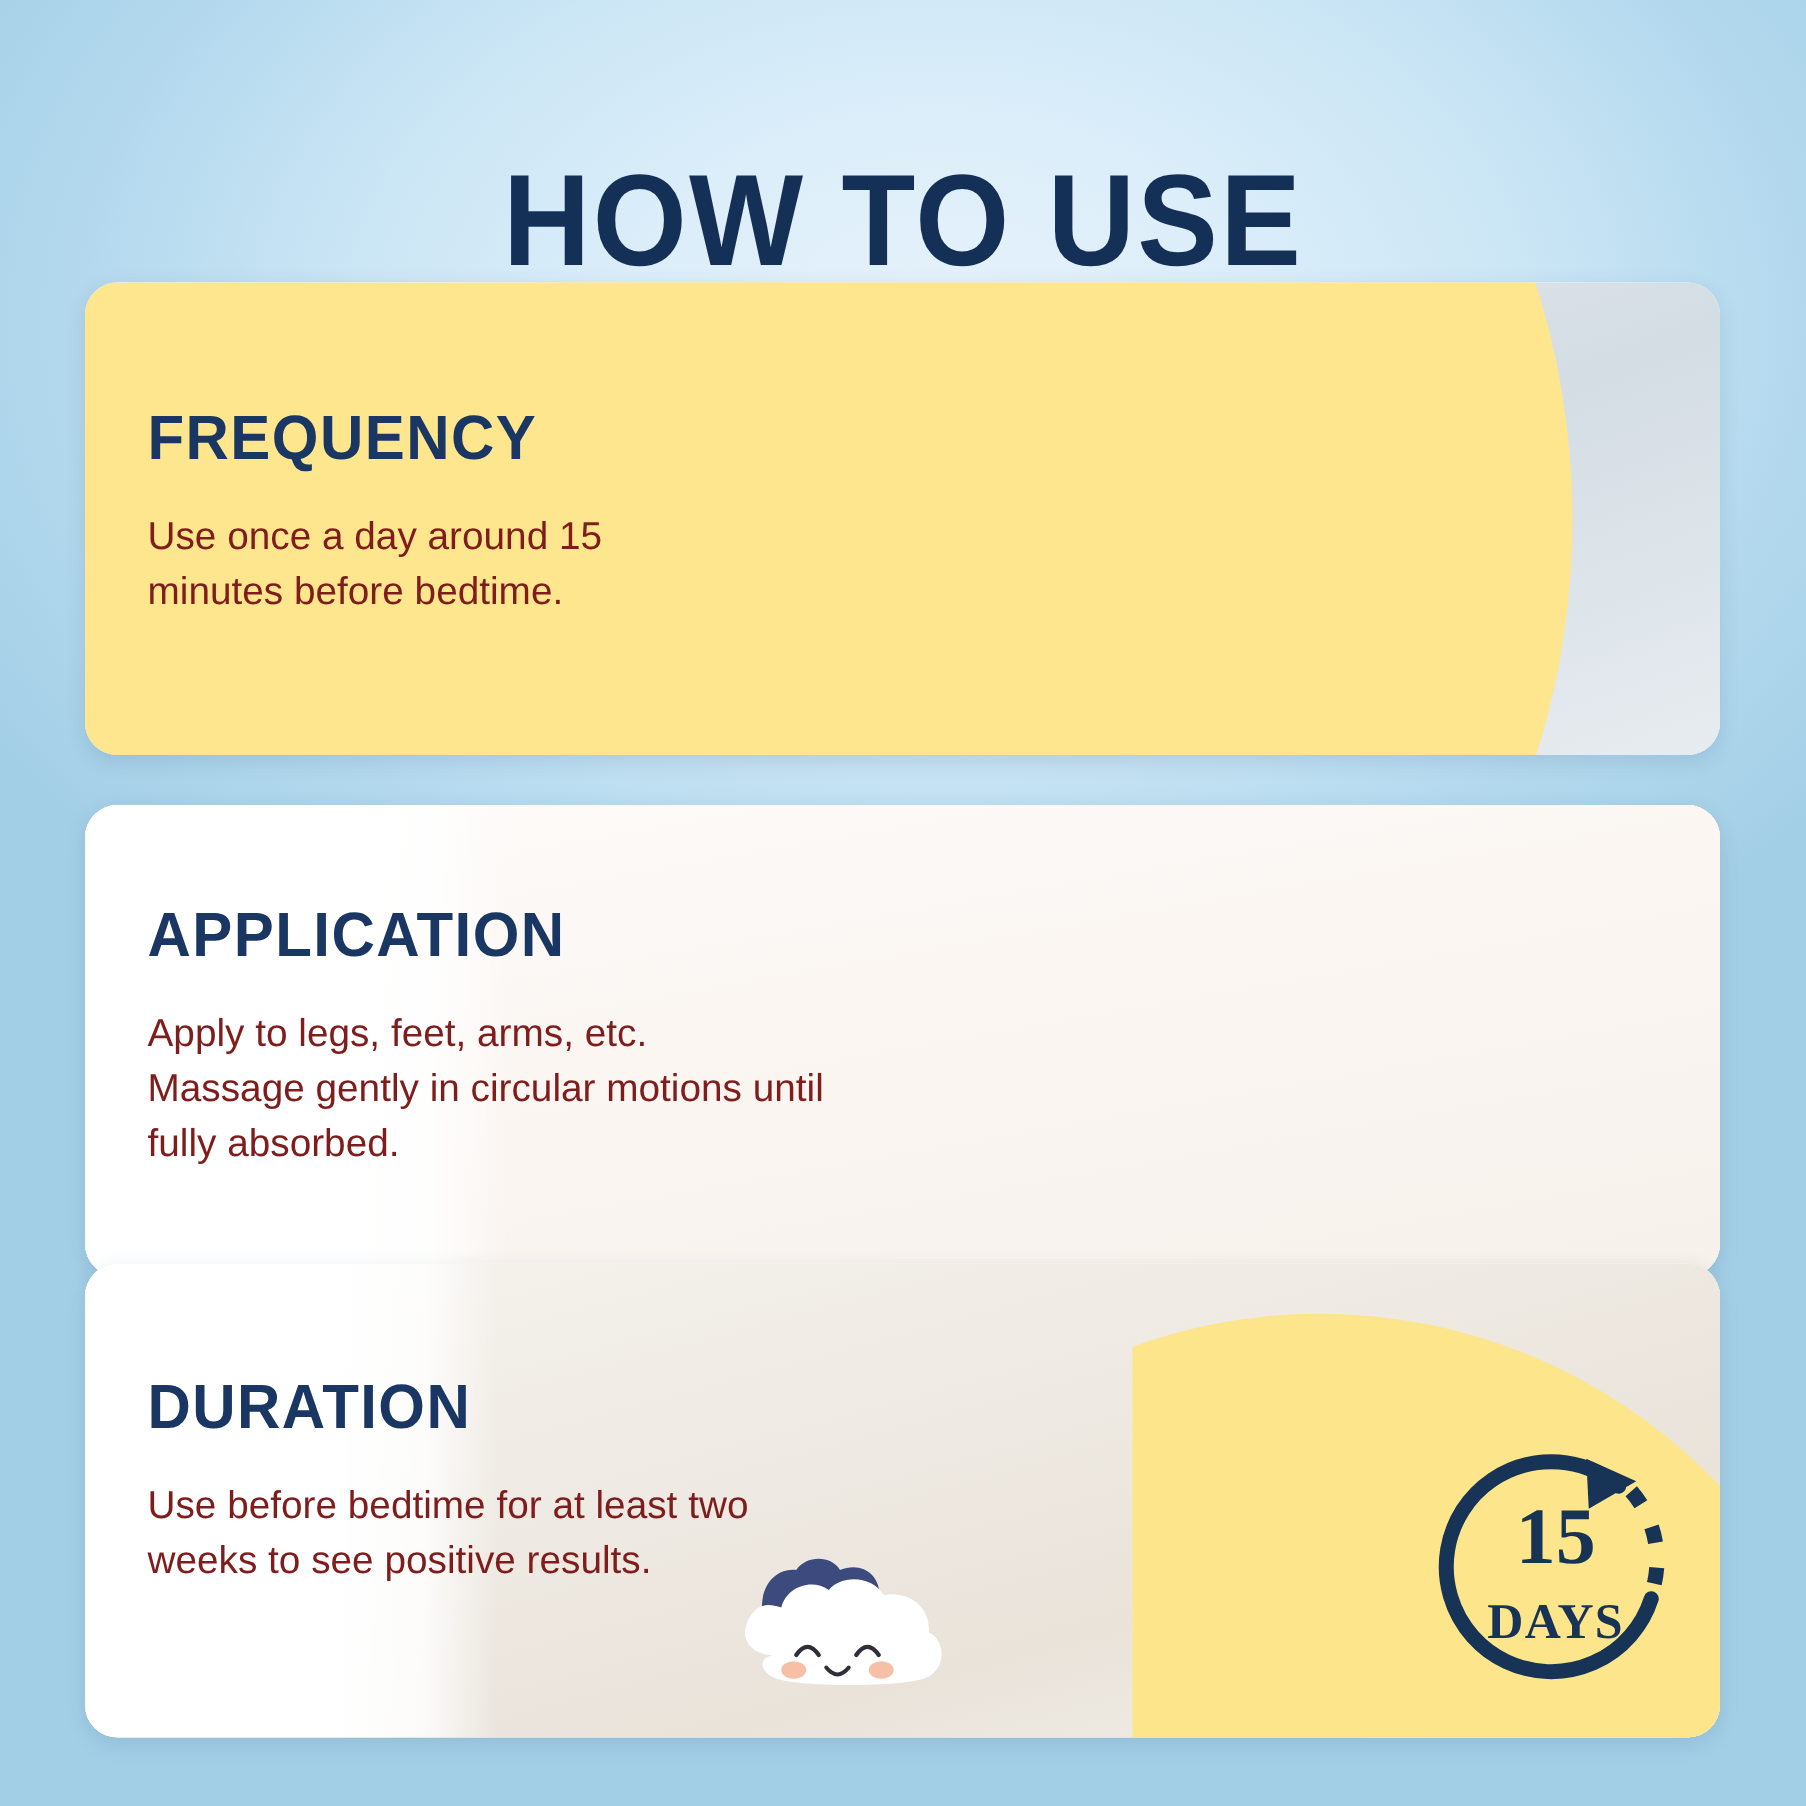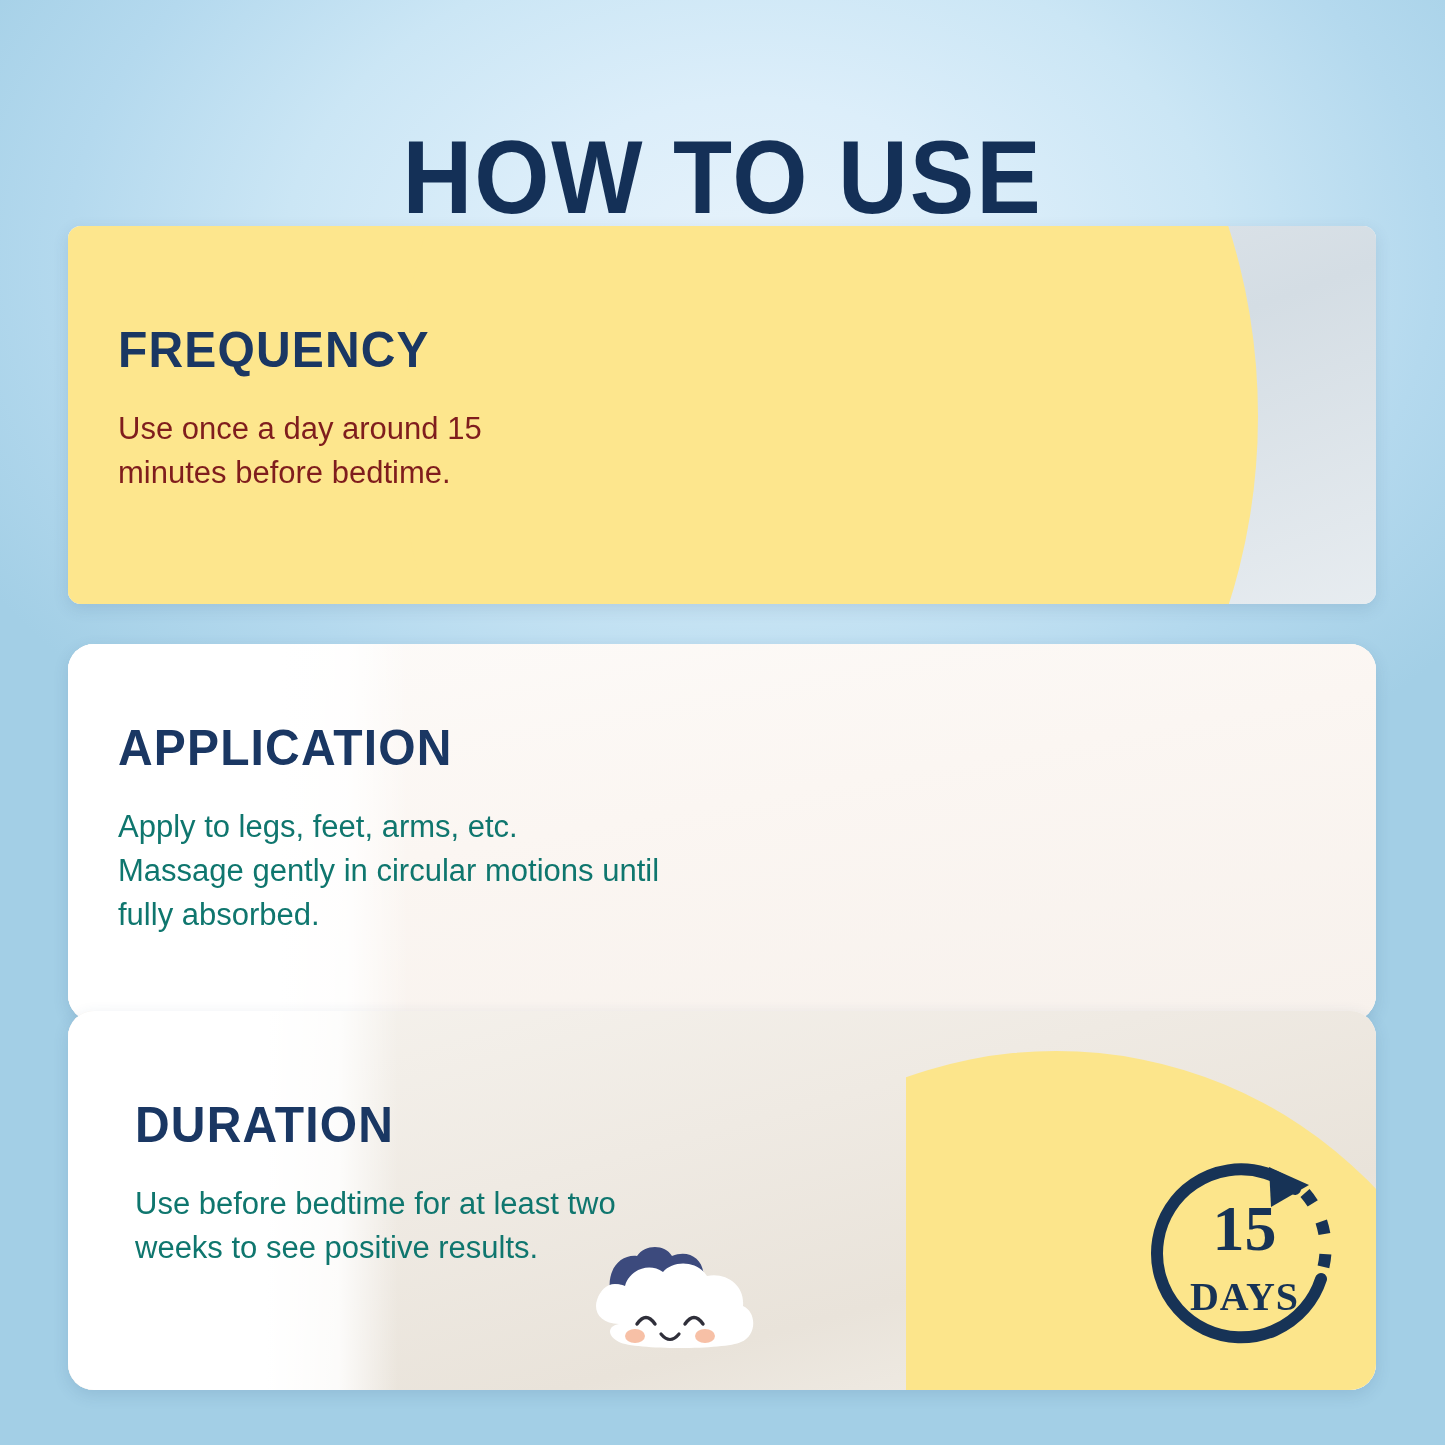--- a/index.html
+++ b/index.html
@@ -45,21 +45,21 @@
   
   .card {
     position: absolute;
     left: 68px;
     width: 1308px;
     border-radius: 26px;
     overflow: hidden;
     background: #ffffff;
     box-shadow: 0 5px 16px rgba(40, 80, 120, 0.14);
   }
-  .card-1 { top: 226px;  height: 378px; border-radius: 13px; }
+  .card-1 { top: 226px;  height: 378px; }
   .card-2 { top: 644px;  height: 377px; }
   .card-3 { top: 1011px; height: 379px; }
 
   
   .photo {
     position: absolute;
     inset: 0;
   }
 
   
@@ -168,42 +168,42 @@
     background: #fce58b;
   }
 
   
   .card-text {
     position: absolute;
     z-index: 5;
   }
   .card-1 .card-text { left: 50px; top: 98px; width: 420px; }
   .card-2 .card-text { left: 50px; top: 78px; width: 620px; }
-  .card-3 .card-text { left: 50px; top: 88px; width: 560px; margin-left: 17px; }
+  .card-3 .card-text { left: 50px; top: 88px; width: 560px; }
 
   .card-heading {
     font-family: "Liberation Sans Narrow", "Liberation Sans", sans-serif;
     font-weight: 700;
     font-size: 50px;
     letter-spacing: 1.2px;
     color: #1a3763;
     margin: 0 0 30px 0;
     line-height: 1.05;
     transform: scaleX(0.96);
     transform-origin: 0 50%;
     white-space: nowrap;
   }
   .card-body {
     font-family: "Liberation Sans", sans-serif;
     font-size: 31px;
     line-height: 1.42;
     color: #7f1d1d;
     margin: 0;
   }
-  .card-2 .card-body, .card-3 .card-body { color: #0f766e; }
+  .card-2 .card-body, .card-3 .card-body { color: #7f1d1d; }
 
   
   .cloud-icon {
     position: absolute;
     left: 575px;
     top: 1238px;
     width: 190px;
     height: 145px;
     z-index: 6;
   }

